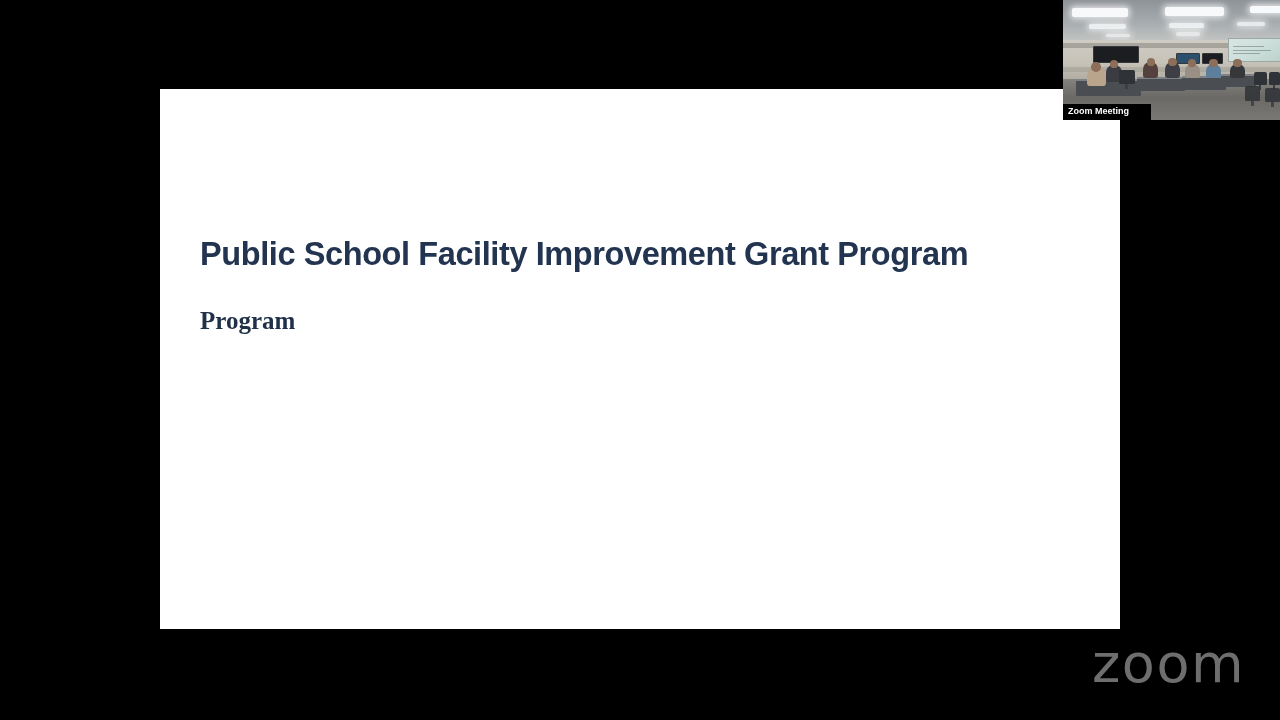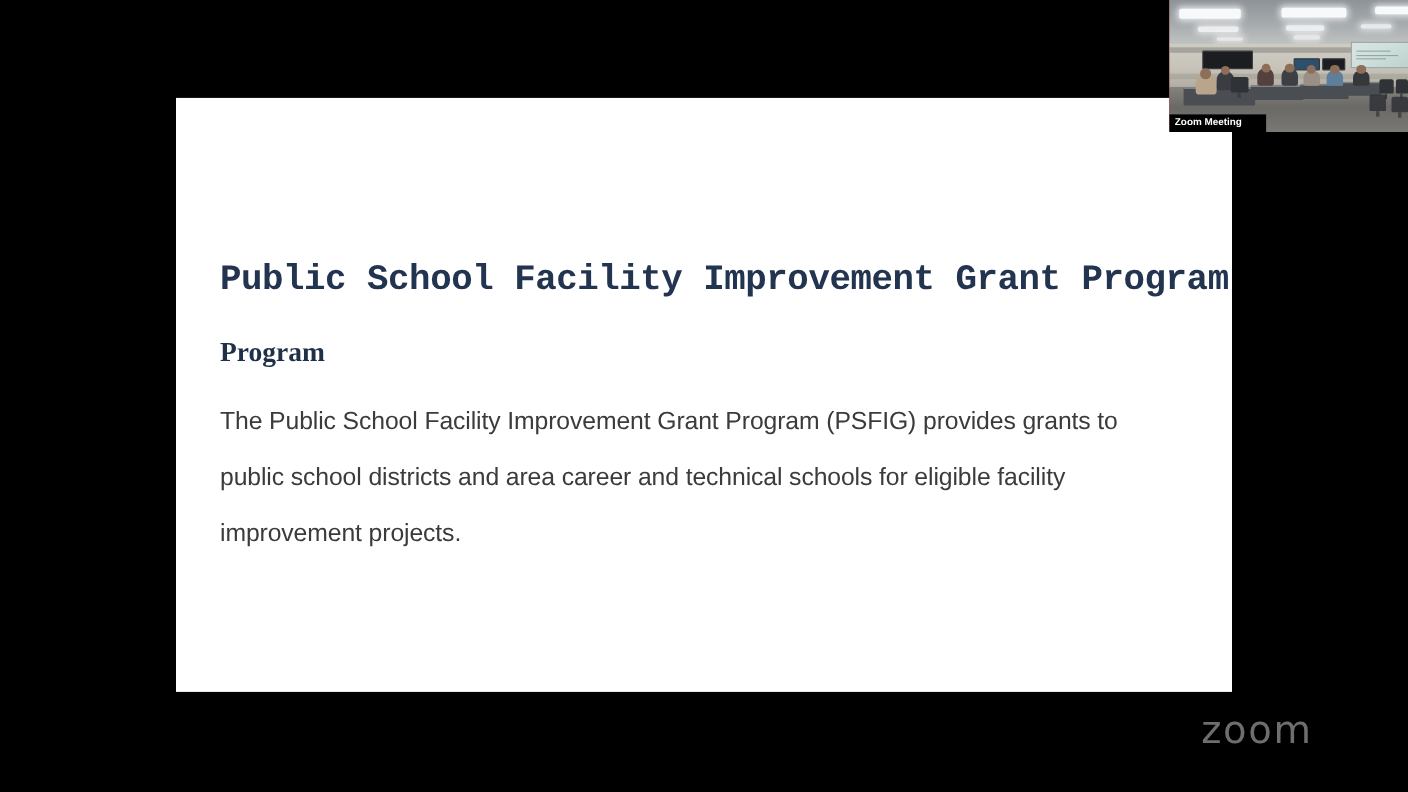--- a/index.html
+++ b/index.html
@@ -32,21 +32,21 @@
     height: 540px;
     background: #ffffff;
     overflow: hidden;
   }
 
   #slide-title {
     position: absolute;
     left: 40px;
     top: 148px;
     margin: 0;
-    font-family: Liberation Mono, monospace;
+    font-family: Liberation Sans, sans-serif;
     font-weight: bold;
     font-size: 32.5px;
     line-height: 1.08;
     letter-spacing: -0.4px;
     color: #22344f;
     white-space: nowrap;
   }
 
   #slide-subhead {
     position: absolute;
@@ -188,37 +188,36 @@
     line-height: 11px;
     white-space: nowrap;
   }
 
   
   #zoom-watermark {
     position: absolute;
     left: 1092px;
     top: 636px;
     font-family: "DejaVu Sans", sans-serif;
-    font-size: 35px;
+    font-size: 54px;
     font-weight: normal;
     letter-spacing: 1.5px;
     color: #6e6e6e;
     line-height: 56px;
     user-select: none;
   }
 </style>
 </head>
 <body>
 
 <div id="zoom-stage">
 
   <div id="shared-slide">
     <h1 id="slide-title">Public School Facility Improvement Grant Program</h1>
     <h2 id="slide-subhead">Program</h2>
-    <p id="slide-body">The Public School Facility Improvement Grant Program (PSFIG) provides grants to public school districts and area career and technical schools for eligible facility improvement projects.</p>
   </div>
 
   <div id="video-thumbnail">
     <div id="video-scene">
 
       <div class="ceiling"></div>
 
       <div class="light" style="left:4%;  top:7%;  width:26%; height:7%;"></div>
       <div class="light" style="left:47%; top:6%;  width:27%; height:7%;"></div>
       <div class="light" style="left:86%; top:5%;  width:16%; height:6%;"></div>

